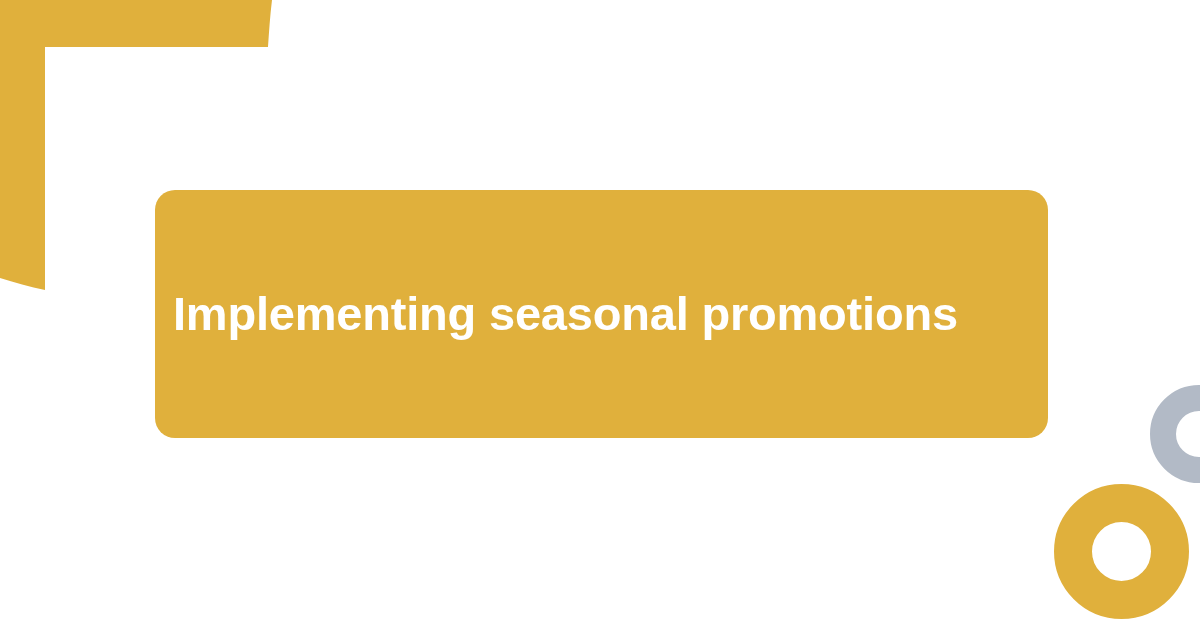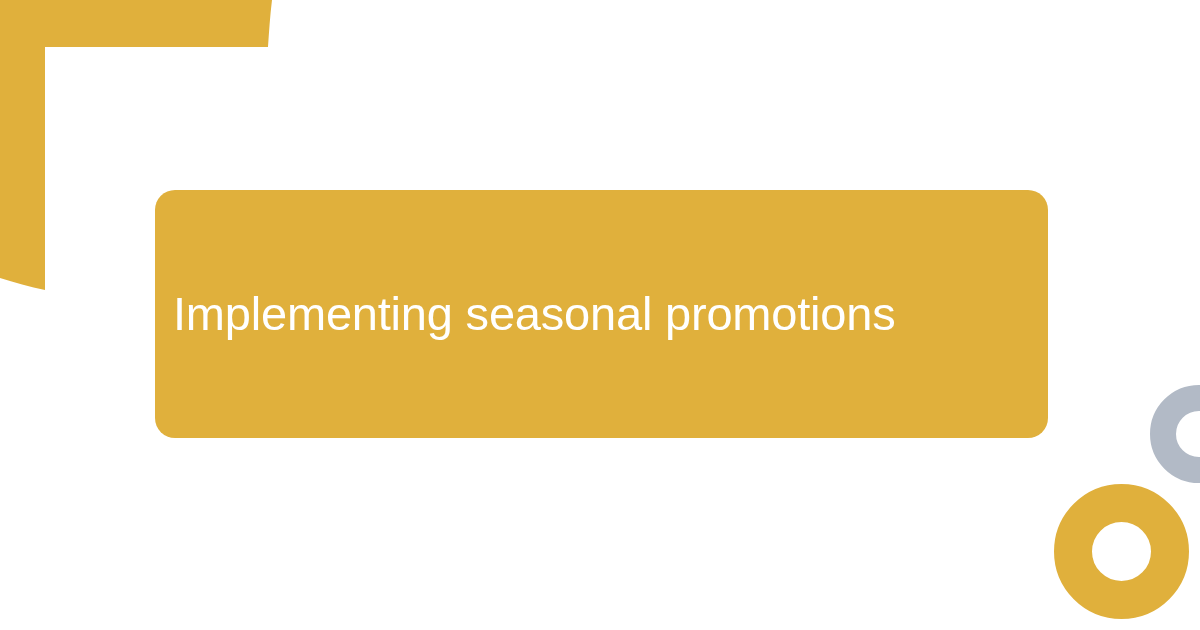--- a/index.html
+++ b/index.html
@@ -43,21 +43,21 @@
     border-radius: 20px;
     display: flex;
     align-items: center;
     box-sizing: border-box;
     padding: 0 18px 0 18px;
   }
 
   .title-text {
     color: #ffffff;
     font-family: "Liberation Sans", sans-serif;
-    font-weight: normal;
+    font-weight: bold;
     font-size: 47px;
     line-height: 1.12;
     letter-spacing: -0.2px;
     white-space: nowrap;
   }
 
   
   .ring {
     position: absolute;
     border-radius: 50%;

